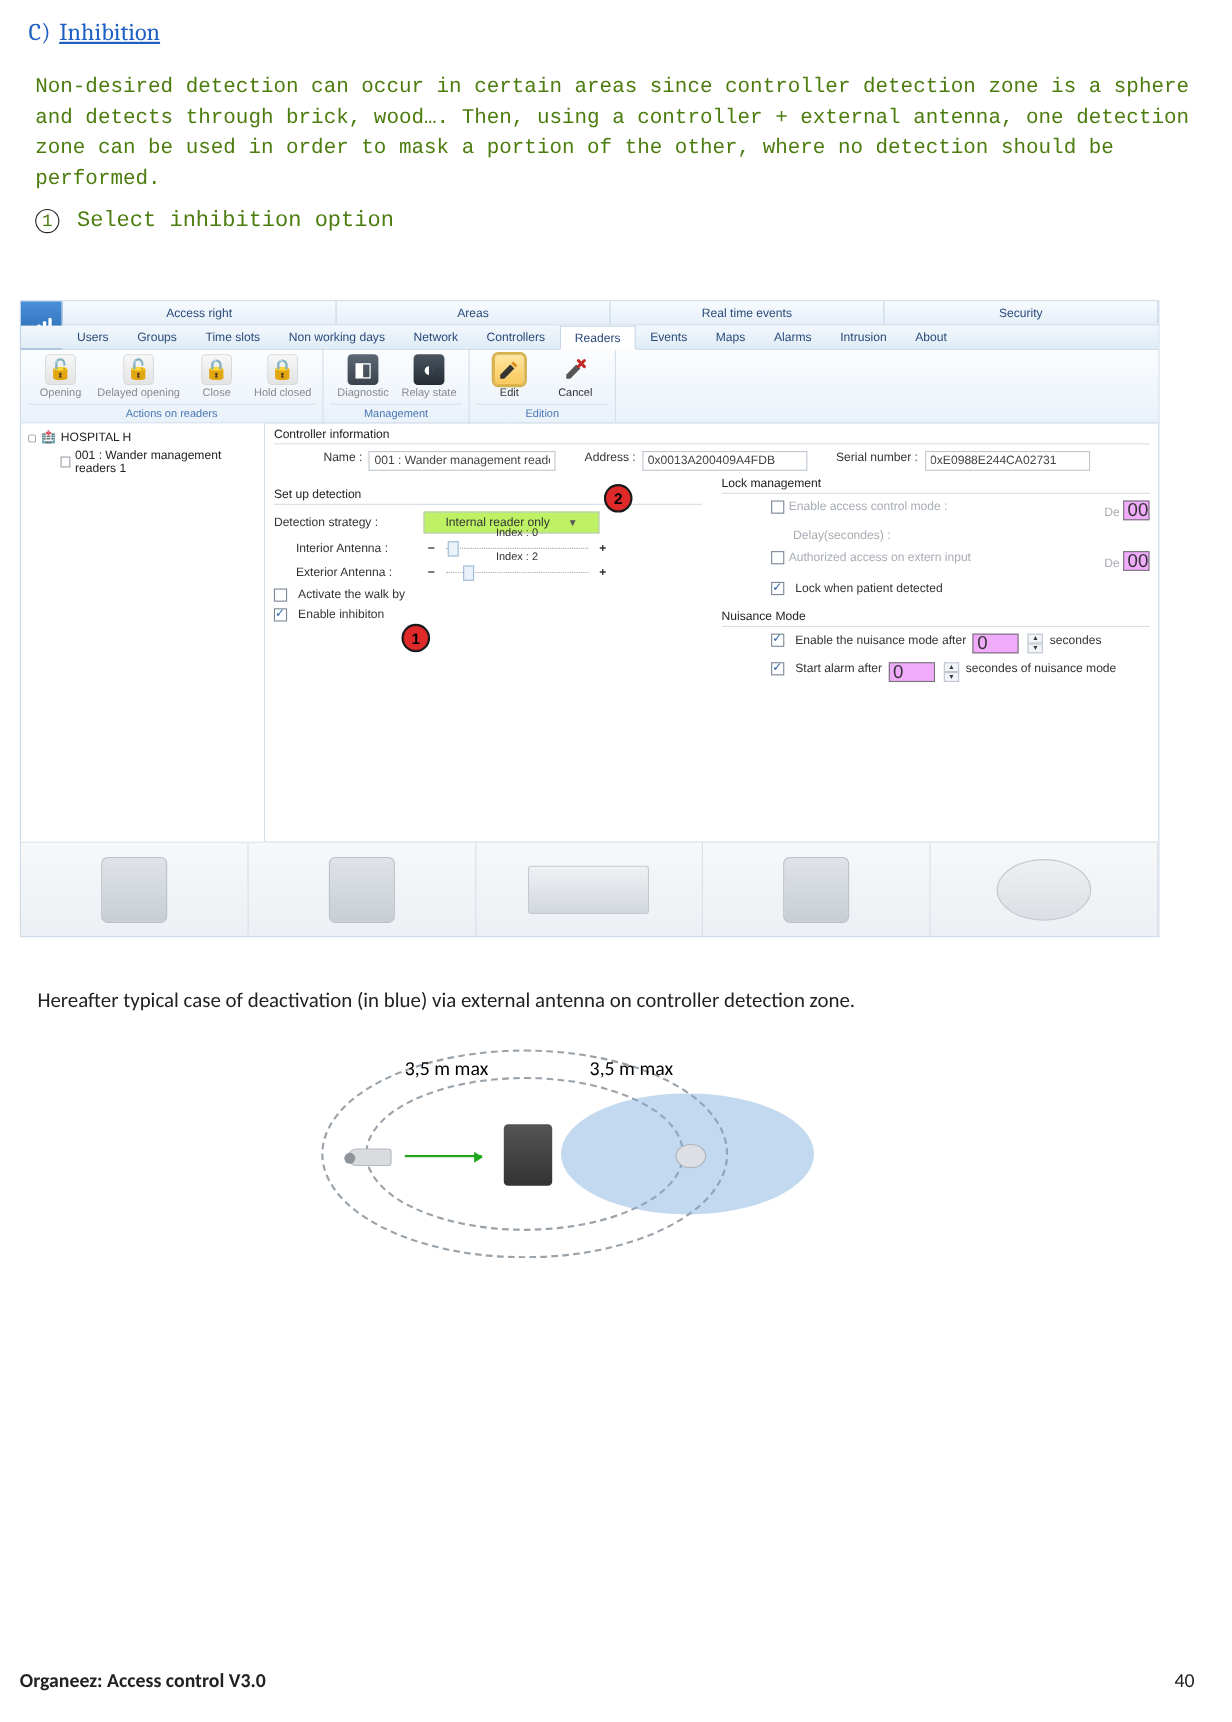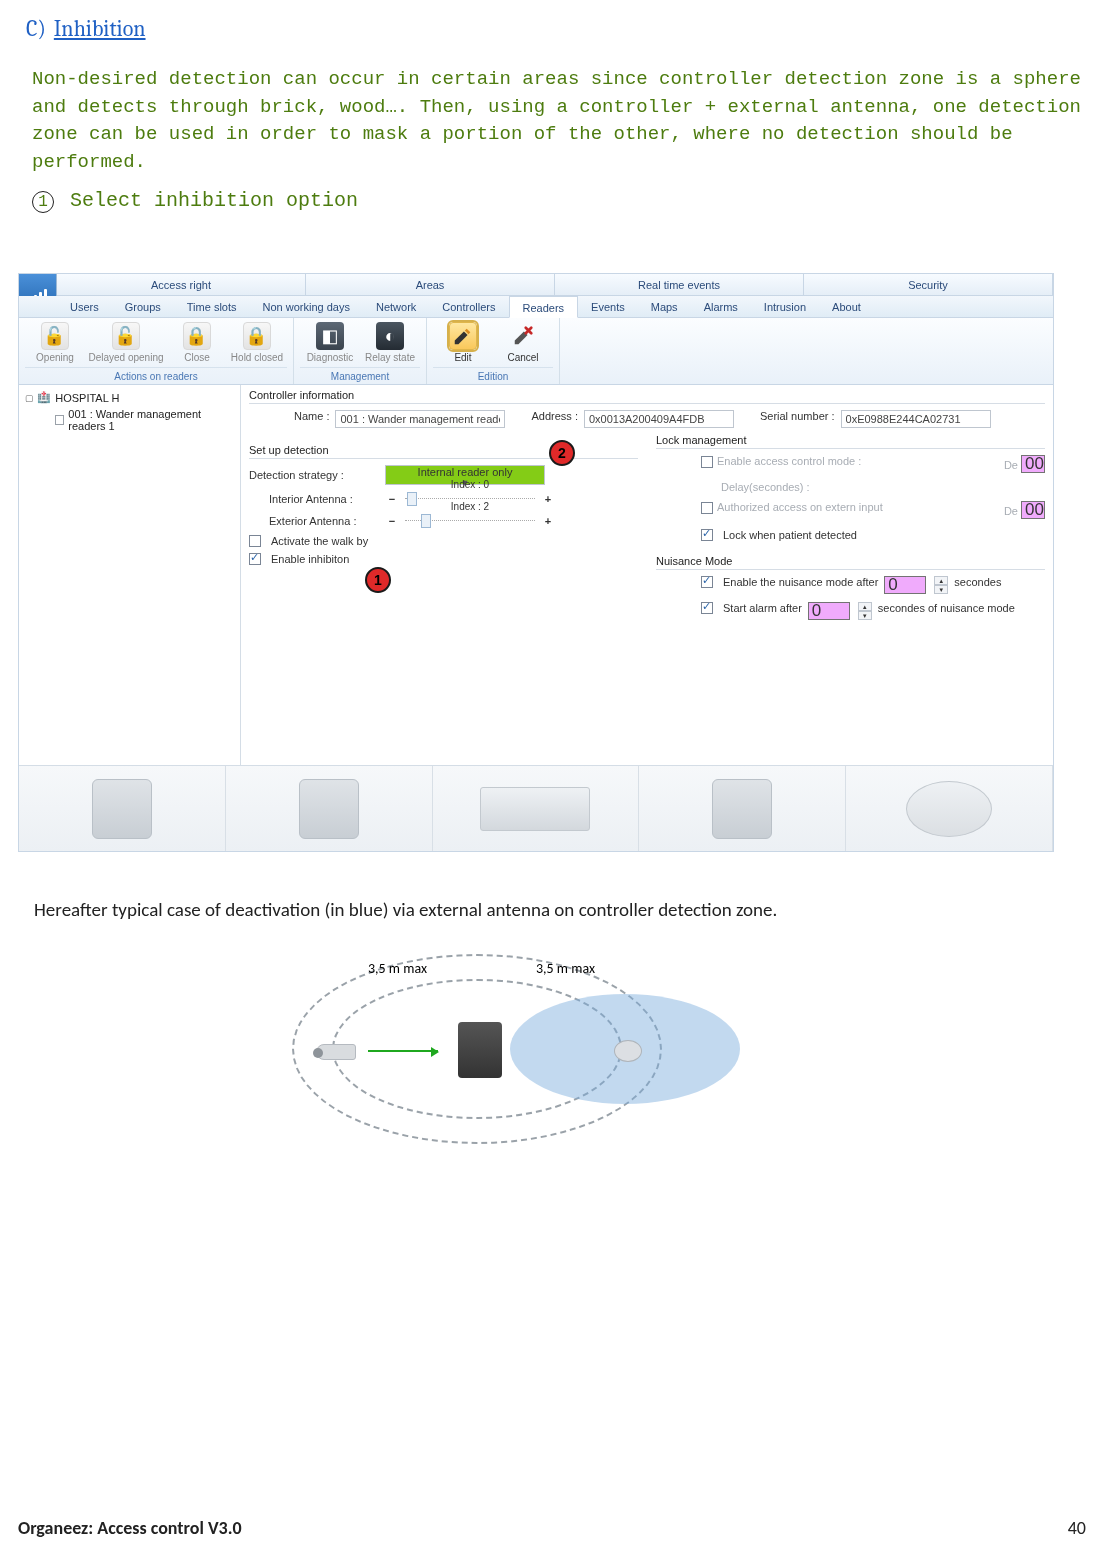--- a/index.html
+++ b/index.html
@@ -147,21 +147,21 @@
   .lab { color:#333; }
   .tinp {
     border:1px solid #bfc6cf; height:18px; padding:0 4px; font-size:11px; color:#444; background:#fff;
   }
   .fs-title { font-size:11px; color:#222; border-bottom:1px solid #d6dde5; padding-bottom:2px; margin-bottom:6px;}
   .cols { display:flex; gap:18px; }
   .col { flex:1; }
   .chk { width:12px; height:12px; border:1px solid #7a8595; display:inline-block; position:relative; background:#fff; margin-right:4px; vertical-align:middle;}
   .chk.checked::after { content:"✓"; position:absolute; top:-3px; left:0; font-size:11px; color:#2a64a8;}
   .detect-block .row { display:flex; align-items:center; margin:6px 0; gap:6px;}
-  .sel { border:1px solid #bfc6cf; height:20px; width:160px; padding:0 4px; display:flex; align-items:center; justify-content:space-between; font-size:11px; background:#84cc16;flex-direction:column;}
+  .sel { border:1px solid #bfc6cf; height:20px; width:160px; padding:0 19px; display:flex; align-items:center; justify-content:space-between; font-size:11px; background:#bef264;}
   .sel .caret { font-size:9px; color:#555;}
   .slider { display:flex; align-items:center; gap:6px; }
   .slider .minus, .slider .plus { width:14px; text-align:center; font-weight:bold; color:#333;}
   .slider-track { width:130px; height:16px; position:relative;}
   .slider-track .line { position:absolute; top:7px; left:0; right:0; border-top:1px dotted #aaa;}
   .slider-track .handle { position:absolute; top:1px; width:10px; height:14px; background:#eaf1f8; border:1px solid #9cb8d4;}
   .idx-label { position:absolute; top:-12px; left:0; right:0; text-align:center; font-size:10px; color:#333;}
   .redcirc {
     width:26px; height:26px; border-radius:50%; background:#e02929; border:2px solid #1a1a1a;
     display:flex; align-items:center; justify-content:center; color:#000; font-weight:bold; font-size:14px;
@@ -186,21 +186,21 @@
   
   .after-text { margin:44px 0 0 16px; font-size:19px; line-height:1.45; max-width:760px;}
   
   .diagram { position:relative; width:560px; height:210px; margin: 20px auto 0; }
   .dotted-ellipse {
     position:absolute; border-radius:50%; border:2px dashed #9aa2a9;
   }
   .blue-fill {
     position:absolute; border-radius:50%; background: rgba(120,170,220,0.45);
   }
-  .dia-label { position:absolute; font-size:14px; color:#000;}
+  .dia-label { position:absolute; font-size:18px; color:#000;}
   .center-box { position:absolute; width:44px; height:56px; background:linear-gradient(#555,#333); border-radius:4px;}
   .center-disc { position:absolute; width:28px; height:22px; background:#dcdfe3; border:1px solid #aeb4ba; border-radius:50%;}
   .remote-tag { position:absolute; width:40px; height:16px; background:#d9dcdf; border:1px solid #b5bac0; border-radius:8px 3px 3px 8px;}
   .remote-tag::before { content:""; position:absolute; left:-4px; top:3px; width:10px; height:10px; border-radius:50%; background:#8e949a;}
   .green-arrow {
     position:absolute; width:70px; height:0; border-top:2px solid #1fa81f;
   }
   .green-arrow::after {
     content:""; position:absolute; right:-1px; top:-5px; width:0; height:0;
     border-left:8px solid #1fa81f; border-top:5px solid transparent; border-bottom:5px solid transparent;

